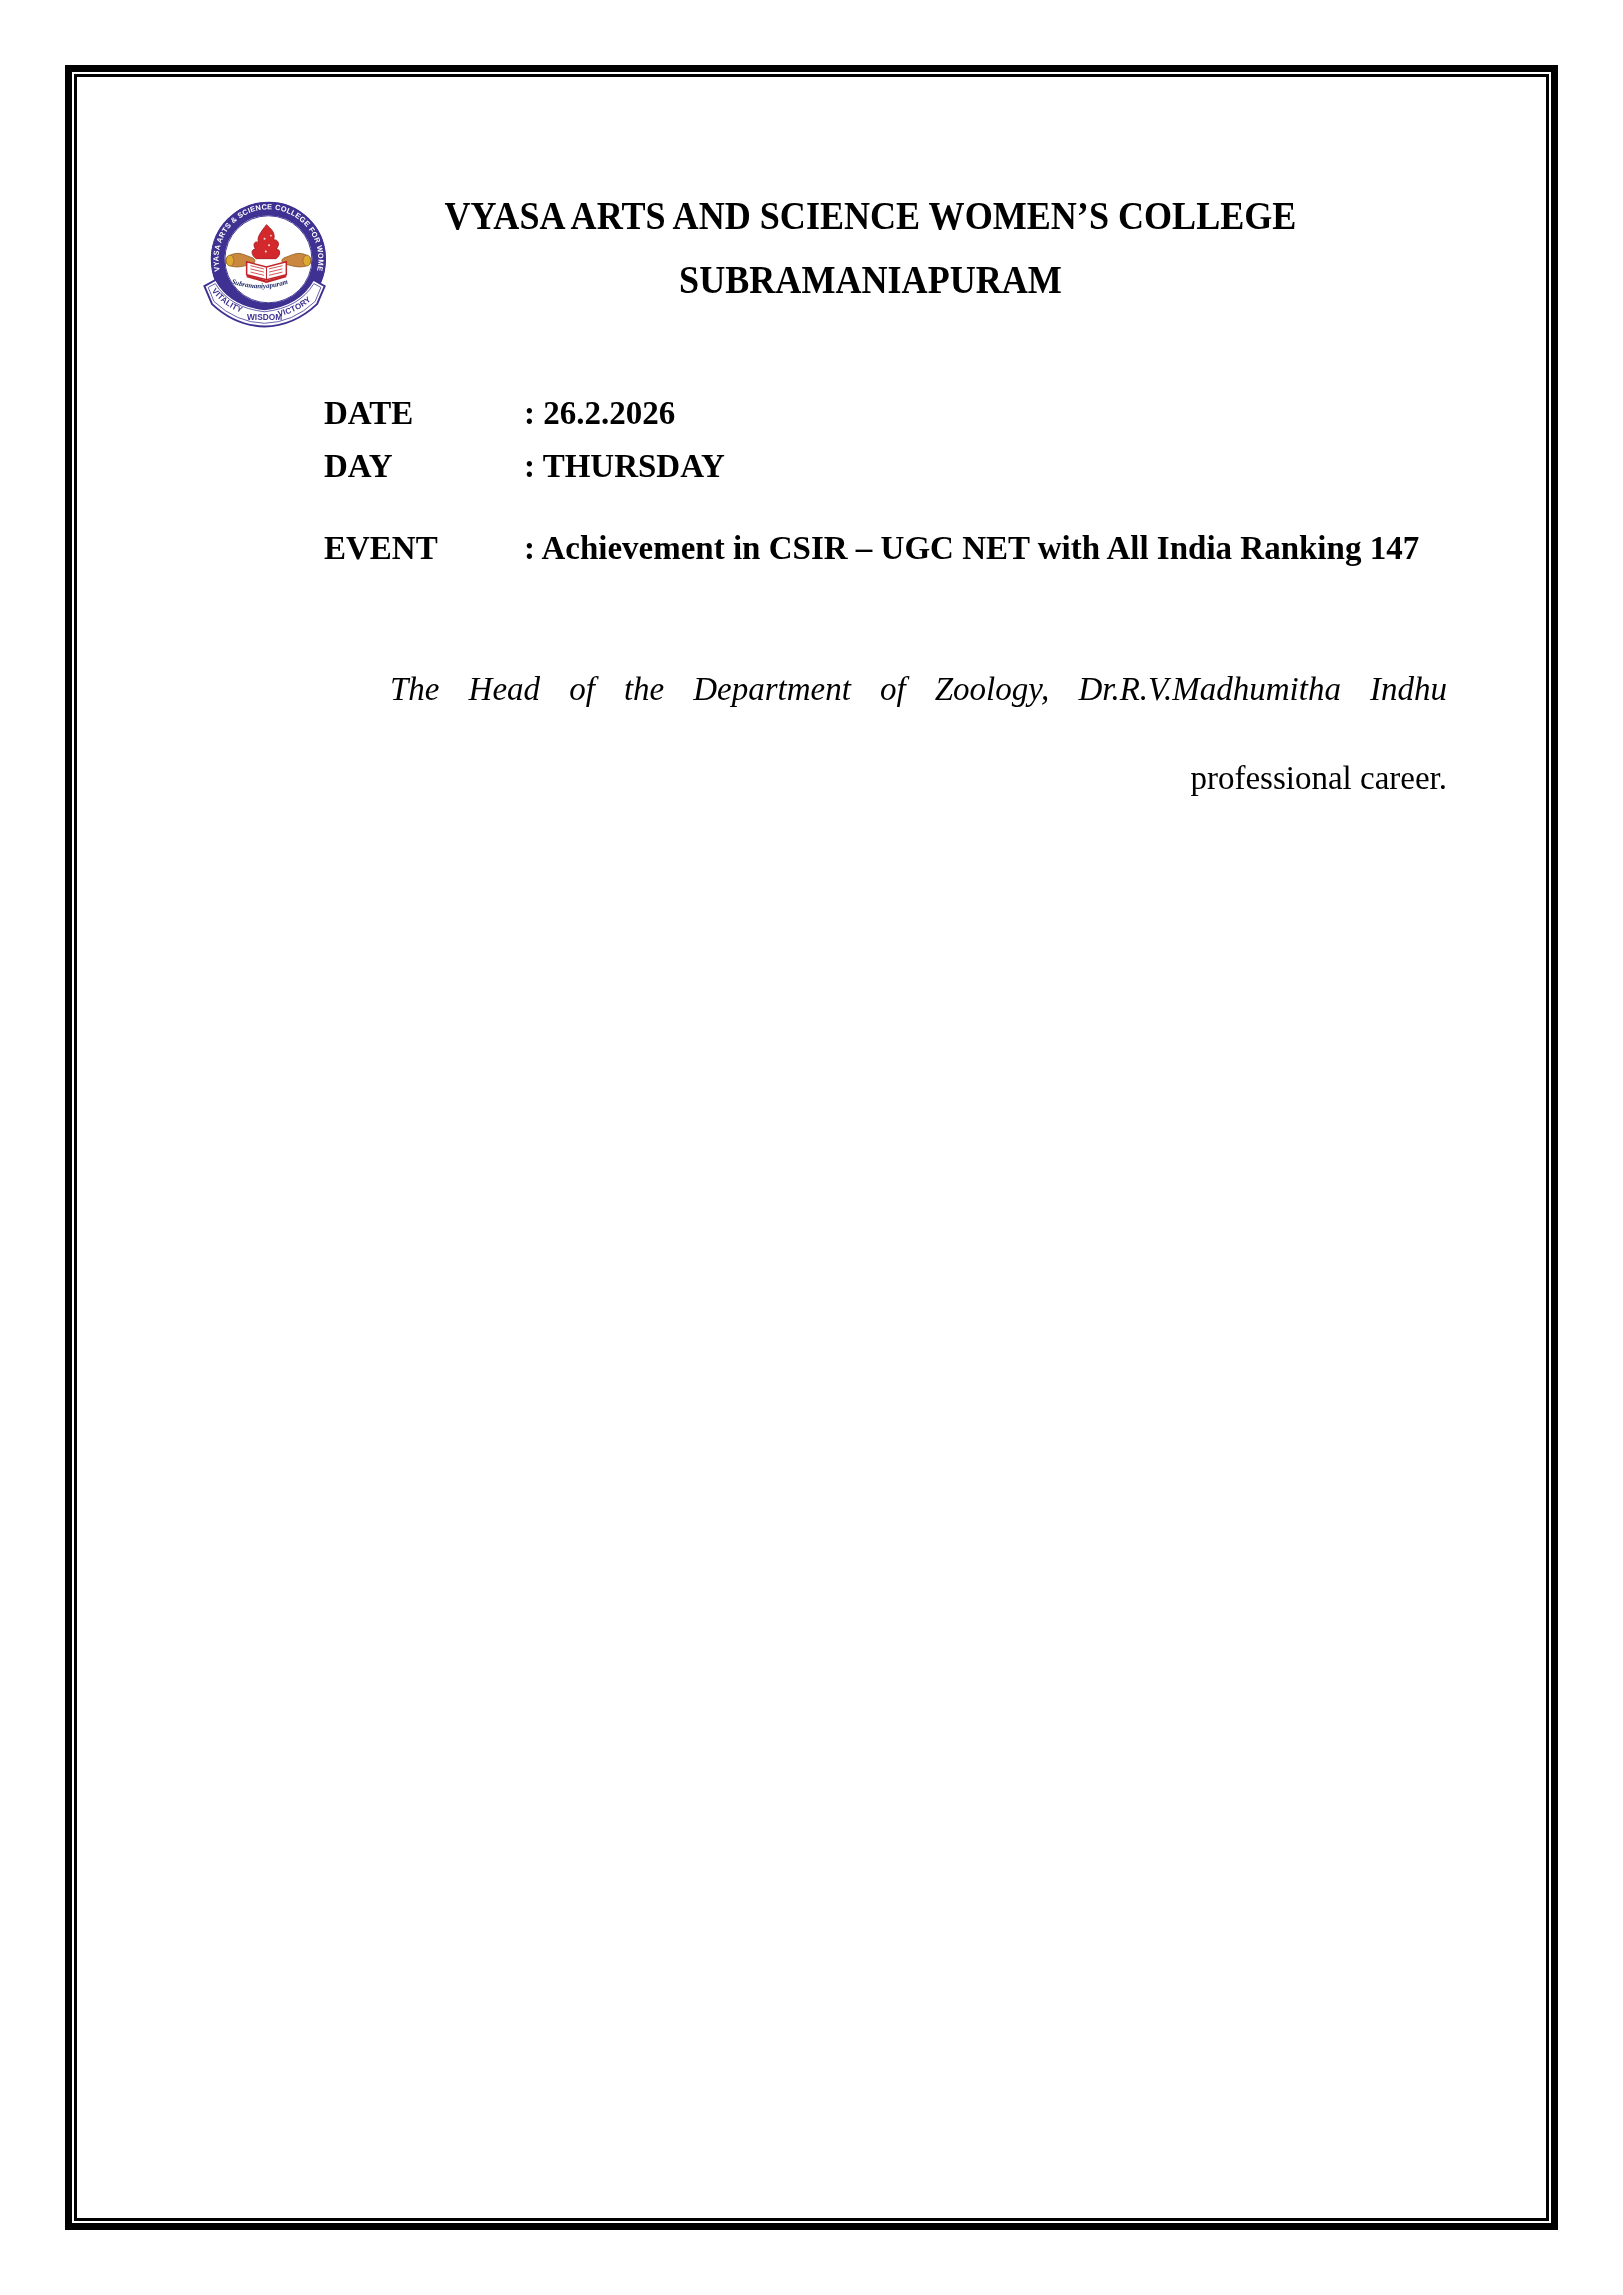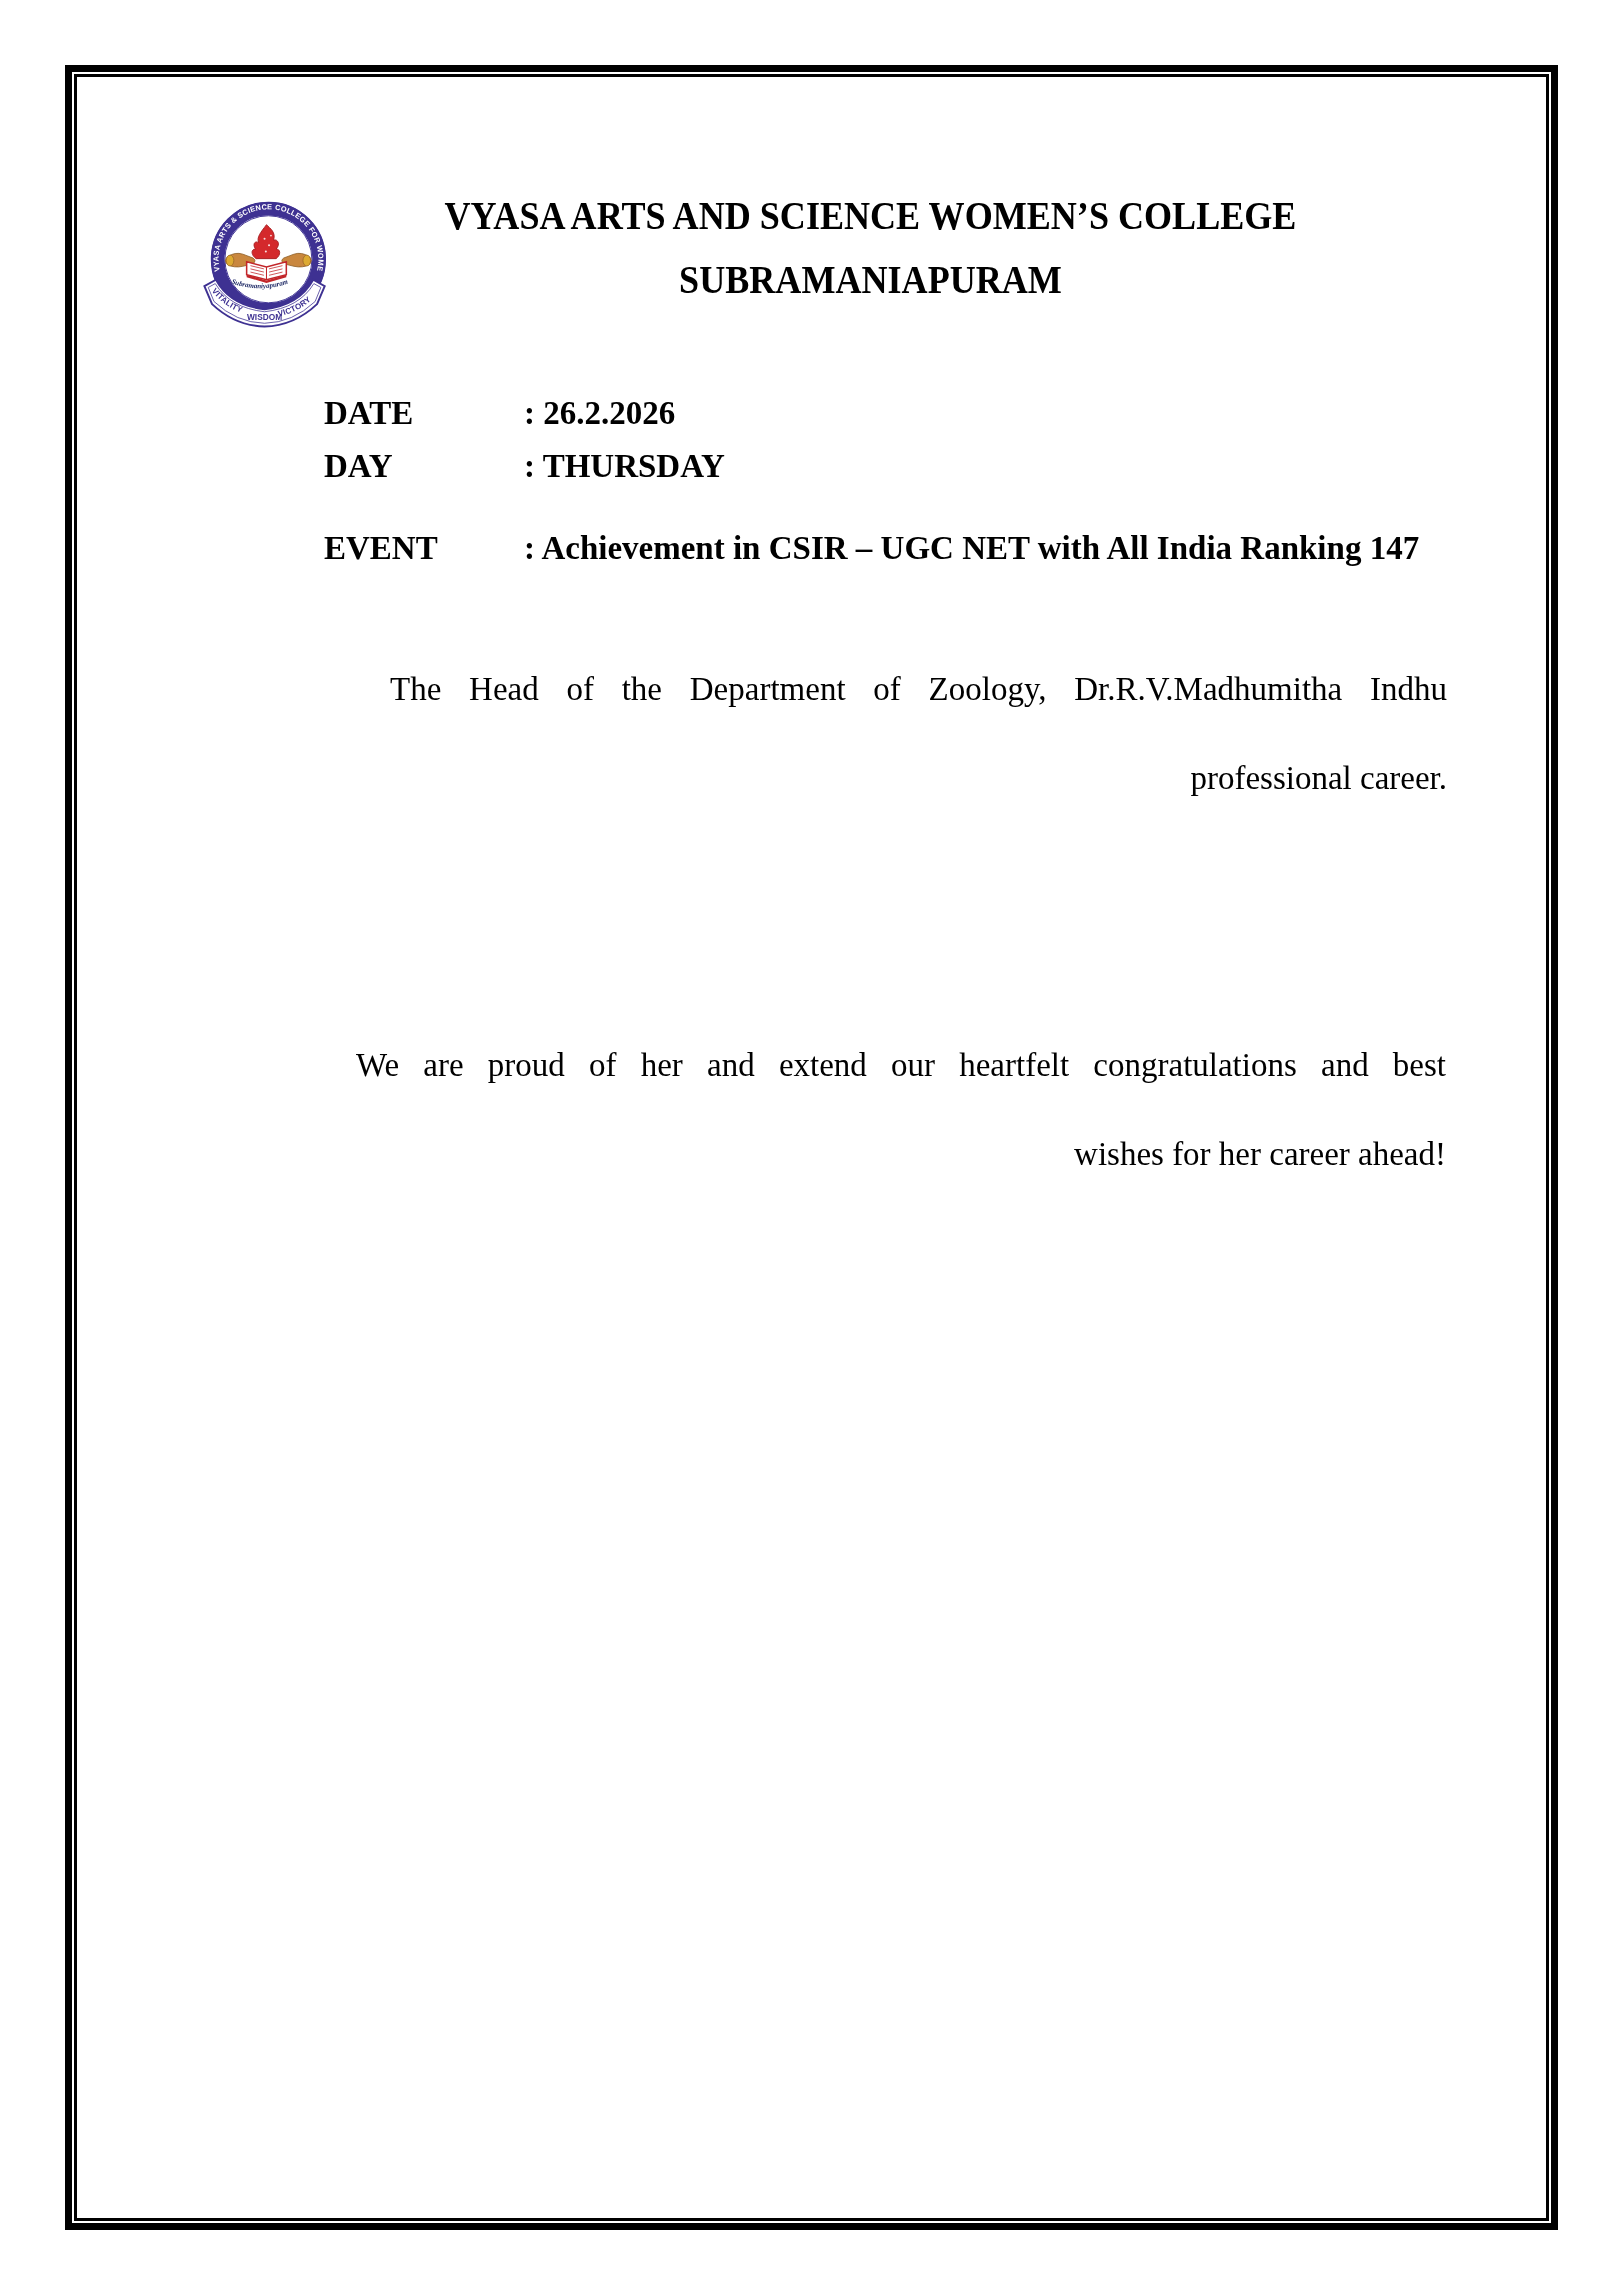--- a/index.html
+++ b/index.html
@@ -29,21 +29,21 @@
   .details { position:absolute; left:296px; top:397px; width:1178px; font-size:33px; font-weight:bold; }
   .detail-row { position:absolute; left:0; white-space:nowrap; line-height:33px;margin-left:28px; }
   .detail-row.r1 { top:0; }
   .detail-row.r2 { top:53px; }
   .detail-row.r3 { top:135px; }
   .detail-label { display:inline-block; width:200px; }
   
   .para { position:absolute; font-size:33px; line-height:89px; }
   .para-1 { left:236px; top:645px; width:1211px; }
   .para-2 { left:296px; top:1021px; width:1150px; }
-  .jline { text-align:justify; text-align-last:justify; }
+  .jline { text-align:justify; text-align-last:justify;font-style:italic; }
   .lline { text-align:right; }
   .indent1 { padding-left:154px; }
   .indent2 { padding-left:60px; }
   .sup { font-size:60%; position:relative; top:-0.5em; }
 </style>
 </head>
 <body>
 
 <div class="page">
 
@@ -127,19 +127,15 @@
     <div class="detail-row r3">
       <span class="detail-label">EVENT</span><span>: Achievement in CSIR – UGC NET with All India Ranking 147</span>
     </div>
   </div>
 
   <div class="para para-1">
     <div class="jline indent1">The Head of the Department of Zoology, Dr.R.V.Madhumitha Indhu</div>
     <div class="lline">professional career.</div>
   </div>
 
-  <div class="para para-2">
-    <div class="jline indent2">We are proud of her and extend our heartfelt congratulations and best</div>
-    <div class="lline">wishes for her career ahead!</div>
-  </div>
 
 </div>
 
 
 </body></html>

